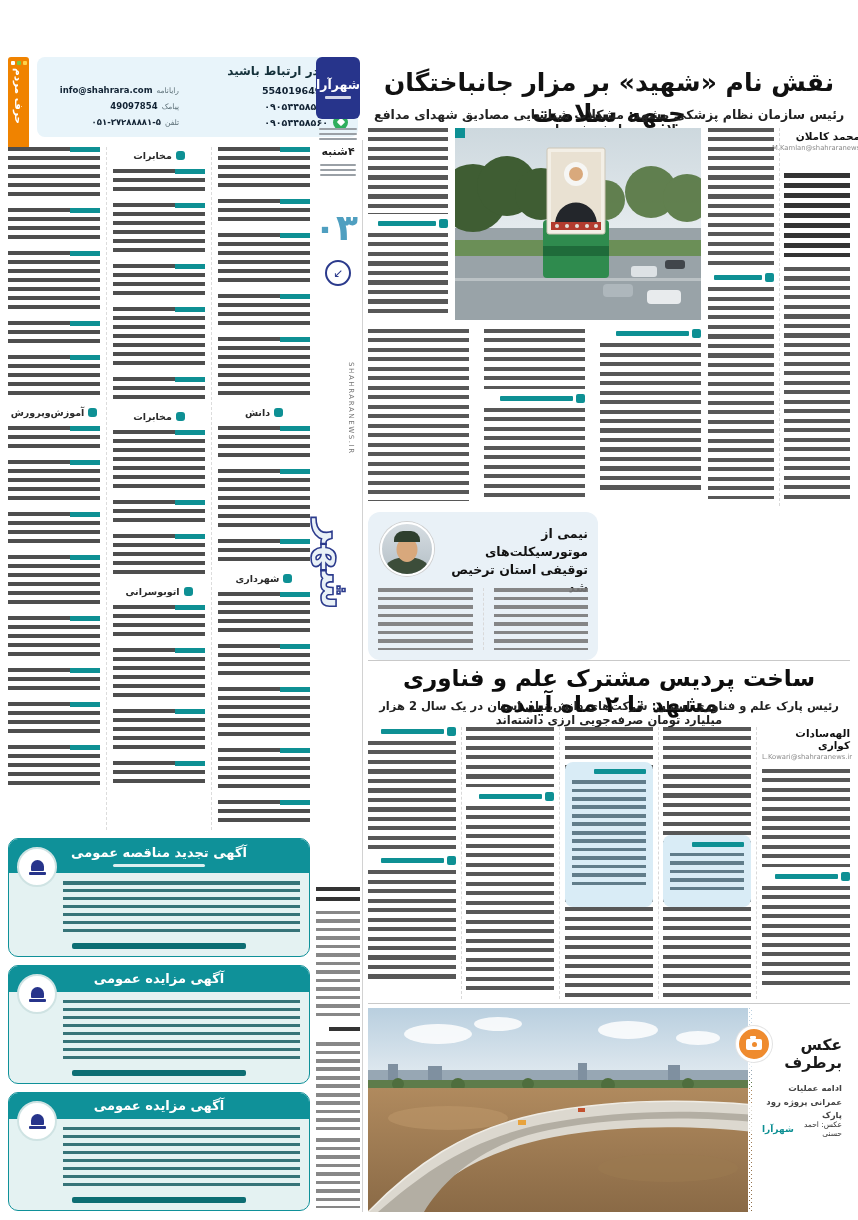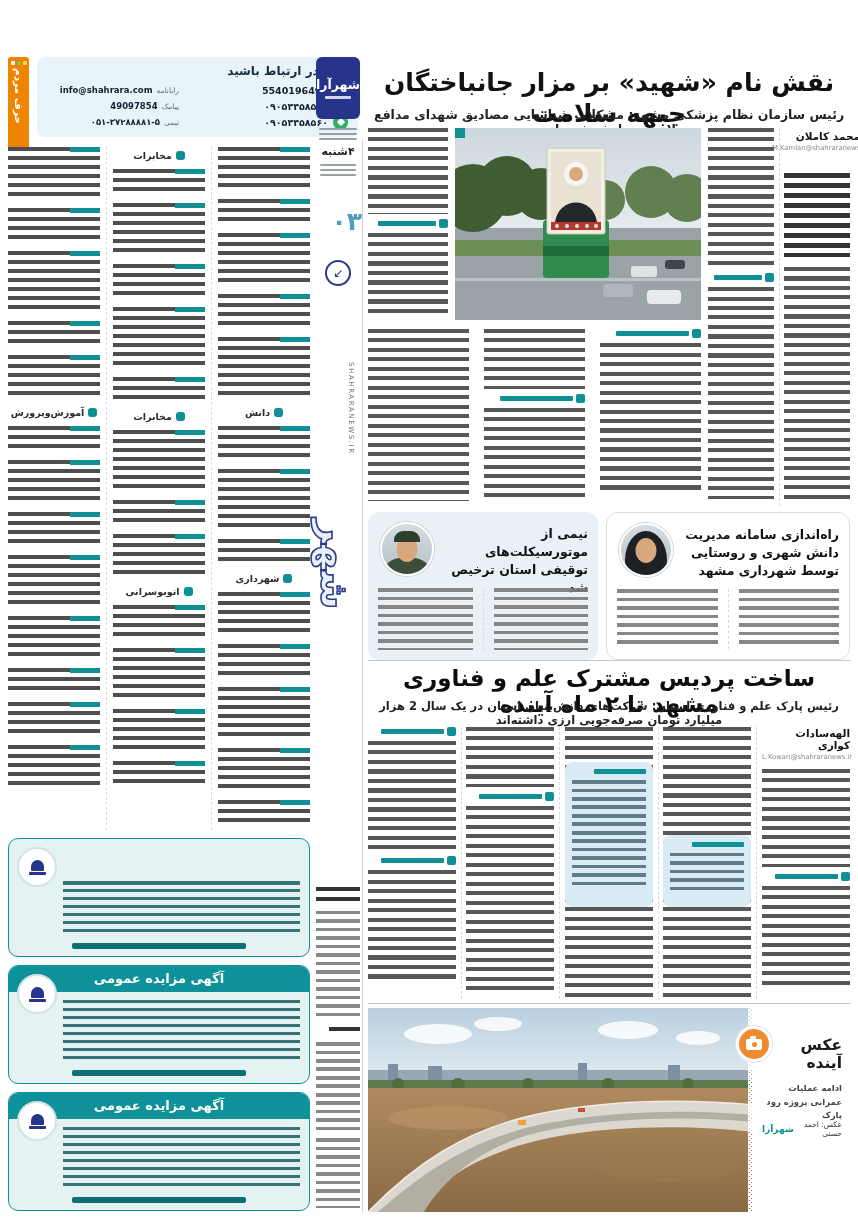--- a/index.html
+++ b/index.html
@@ -67,21 +67,21 @@
   
   .spine{position:absolute;left:314px;top:57px;width:48px;height:1155px}
   .sp-logo{position:absolute;left:2px;top:0;width:44px;height:62px;background:#27348b;border-radius:6px;display:flex;flex-direction:column;align-items:center;justify-content:center;gap:4px}
   .sp-brand{color:#fff;font-weight:bold;font-size:12.5px}
   .sp-logo .strip{width:26px;background:rgba(255,255,255,.8);margin:0}
   .sp-motto{position:absolute;left:2px;top:68px;width:44px}
   .sp-motto .strip{width:38px}
   .sp-weekday{position:absolute;left:0;top:88px;width:48px;text-align:center;font-size:11px;font-weight:bold;color:#222}
   .sp-dates{position:absolute;left:2px;top:104px;width:44px}
   .sp-dates .strip{width:36px}
-  .sp-pagenum{position:absolute;left:0;top:150px;width:48px;text-align:right;font-size:25px;font-weight:bold;color:#4f9fc0}
+  .sp-pagenum{position:absolute;left:0;top:150px;width:48px;text-align:left;font-size:36px;font-weight:bold;color:#4f9fc0}
   .sp-circle{position:absolute;left:11px;top:203px;width:26px;height:26px;border:2px solid #2b3a8c;border-radius:50%;display:flex;align-items:center;justify-content:center;color:#2b3a8c;font-size:12px}
   .sp-circle::after{content:"↙"}
   .sp-site{position:absolute;left:33px;top:243px;height:155px;writing-mode:vertical-rl;font-size:7px;letter-spacing:1.6px;color:#777}
   .sp-section{position:absolute;left:-2px;top:338px;height:215px;writing-mode:vertical-rl;font-size:40px;font-weight:bold;color:#e9f1f7;-webkit-text-stroke:1.6px #2b3a8c}
   .sp-mini{position:absolute;left:2px;top:830px;width:44px;height:322px;overflow:hidden}
   .spine-rule{position:absolute;left:362px;top:140px;width:1px;height:1072px;background:#d2d2d2}
 
   
   .main{position:absolute;left:368px;top:57px;width:482px;height:1155px}
   .m-h1{position:absolute;left:0;top:10px;width:482px;text-align:center;font-size:25px;font-weight:bold;color:#111;line-height:1.25}
@@ -162,21 +162,21 @@
           <span class="c-label">پیامک</span>
           <span class="c-value">49097854</span>
         </span>
       </div>
       <div class="c-row">
         <span class="rg">
           <span class="ic bl"></span>
           <span class="c-num">۰۹۰۵۴۴۵۸۵۶۰</span>
         </span>
         <span class="lg">
-          <span class="c-label">نیمی</span>
+          <span class="c-label">تلفن</span>
           <span class="c-value">۰۵۱-۳۷۲۸۸۸۸۱-۵</span>
         </span>
       </div>
     </div>
 
     <div class="pm-columns">
       <div class="pm-col">
         <div>
             <div class="pm-item" style="height: 45px;"></div>
             <div class="pm-item" style="height: 27px;"></div>
@@ -257,20 +257,24 @@
             <div class="pm-item" style="height: 45px;"></div>
             <div class="pm-item" style="height: 27px;"></div>
             <div class="pm-item" style="height: 36px;"></div>
             <div class="pm-item" style="height: 45px;"></div>
           </div>
       </div>
     </div>
 
     <div class="ads">
       <div class="ad">
+        <div class="ad-head h1">
+          <div class="ad-title">آگهی تجدید مناقصه عمومی</div>
+          <div class="ad-substripe"></div>
+        </div>
         <div class="ad-logo">
           <span class="dome"></span>
           <span class="base"></span>
         </div>
         <div class="ad-body b1">
           <div class="tl teal" style="height:100%"></div>
         </div>
         <div class="ad-foot">
             <span class="fstripe"></span>
           </div>
@@ -448,32 +452,20 @@
         <span class="cap"></span>
       </div>
       <div class="mid-title" style="width:150px">نیمی از موتورسیکلت‌های توقیفی استان ترخیص شد</div>
       <div class="mb-body">
         <div class="tl lt"></div>
         <div class="divider"></div>
         <div class="tl lt"></div>
       </div>
     </div>
 
-    <div class="midbox know">
-      <div class="avatar woman">
-        <span class="chador"></span>
-        <span class="face"></span>
-      </div>
-      <div class="mid-title" style="width:160px">راه‌اندازی سامانه مدیریت دانش شهری و روستایی توسط شهرداری مشهد</div>
-      <div class="mb-body">
-        <div class="tl lt"></div>
-        <div class="divider"></div>
-        <div class="tl lt"></div>
-      </div>
-    </div>
 
     <div class="hrule" style="left:0;top:603px;width:482px"></div>
     <h2 class="m-h2">ساخت پردیس مشترک علم و فناوری مشهد تا ۲ ماه آینده</h2>
     <div class="m-sub2">رئیس پارک علم و فناوری استان: شرکت‌های دانش‌بنیان استان در یک سال 2 هزار میلیارد تومان صرفه‌جویی ارزی داشته‌اند</div>
 
     <div class="byline" style="left:394px;top:670px">
       <div class="by-name">الهه‌سادات کواری</div>
       <div class="by-mail ltr">L.Kowari@shahraranews.ir</div>
     </div>
 
@@ -569,21 +561,21 @@
           <path d="M0,204 C45,158 95,122 170,106 C250,90 330,92 386,97" stroke="#efece5" stroke-width="1.5" fill="none"></path>
           <rect x="150" y="112" width="8" height="5" fill="#e8a33d"></rect>
           <rect x="210" y="100" width="7" height="4" fill="#c2512f"></rect>
         </svg>
       </div>
       <div class="pn-panel">
         <div class="tear"></div>
         <div class="badge-circle">
           <span class="cam"></span>
         </div>
-        <div class="pn-title">عکس آینده</div>
+        <div class="pn-title">عکس برطرف</div>
         <div class="pn-caption">ادامه عملیات عمرانی پروژه رود پارک</div>
         <div class="pn-credit">
           <span class="pn-credit-text">عکس: احمد حسنی</span>
           <span class="pn-credit-brand">شهرآرا</span>
         </div>
       </div>
     </div>
   </main>
 </div>
 

